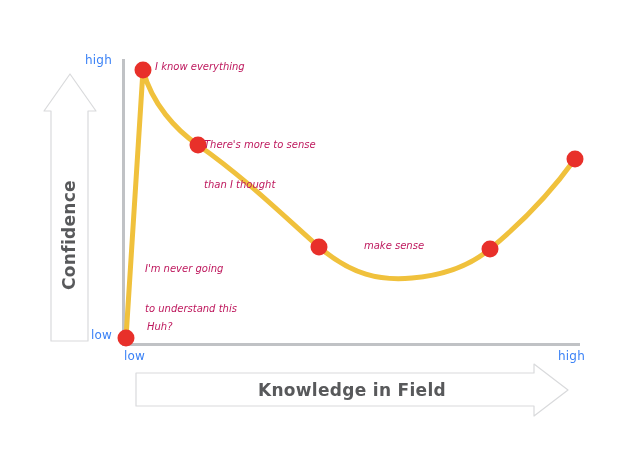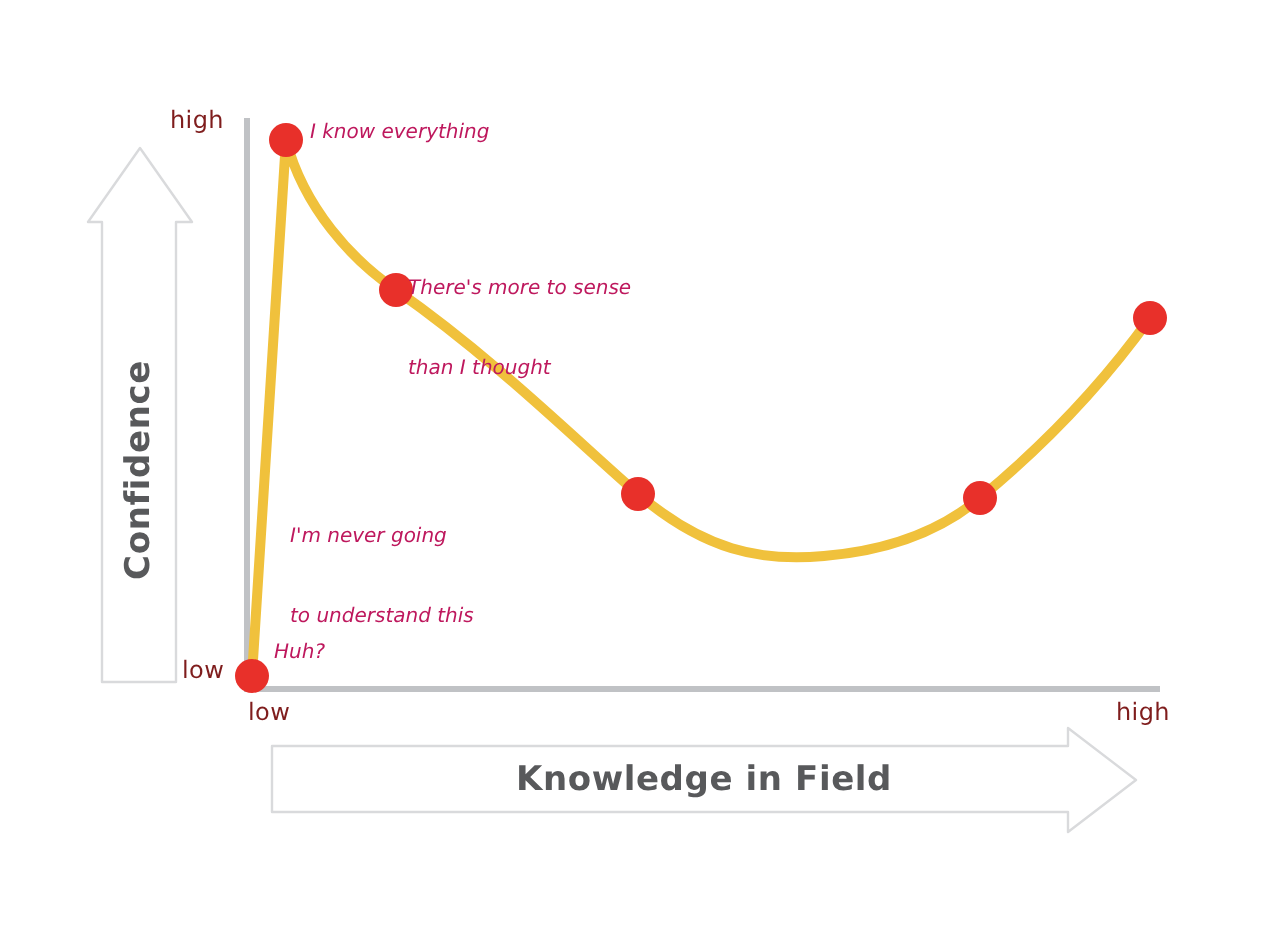--- a/index.html
+++ b/index.html
@@ -26,21 +26,21 @@
     position: absolute;
     left: 0; top: 0;
     width: 639px;
     height: 470px;
     overflow: visible;
   }
   .tick-label {
     position: absolute;
     font-family: "DejaVu Sans", "Liberation Sans", sans-serif;
     font-size: 12px;
-    color: #7f1d1d;
+    color: #3b82f6;
     letter-spacing: 0.2px;
     white-space: nowrap;
   }
   .axis-title {
     font-family: "DejaVu Sans", "Liberation Sans", sans-serif;
     font-size: 17px;
     font-weight: bold;
     fill: #58595b;
     letter-spacing: 0.3px;
   }
@@ -88,31 +88,32 @@
     <circle cx="319" cy="247" r="8.5" fill="#E8302A"></circle>
     <circle cx="490" cy="249" r="8.5" fill="#E8302A"></circle>
     <circle cx="575" cy="159" r="8.5" fill="#E8302A"></circle>
   </svg>
 
   <div class="tick-label" style="left:85px; top:53px;">high</div>
   <div class="tick-label" style="left:91px; top:328px;">low</div>
   <div class="tick-label" style="left:124px; top:349px;">low</div>
   <div class="tick-label" style="left:558px; top:349px;">high</div>
 
-  <div class="point-label left" style="left:137px; top:320px;">Huh?</div>
+  <div class="point-label left" style="left:147px; top:320px;">Huh?</div>
 
   <div class="point-label left" style="left:155px; top:60px;">I know everything</div>
 
   <div class="point-label left" style="left:204px; top:112px;">
     <div>There's more to sense</div>
     <div style="">than I thought</div>
   </div>
 
   <div class="point-label right" style="left:145px; top:236px; width:165px;">
     <div style="text-align:left;">I'm never going</div>
     <div style="text-align:left;">to understand this</div>
   </div>
 
   <div class="point-label left" style="left:364px; top:213px;">
+    <div>make sense</div>
   </div>
 
 
 </div>
 
 </body></html>

